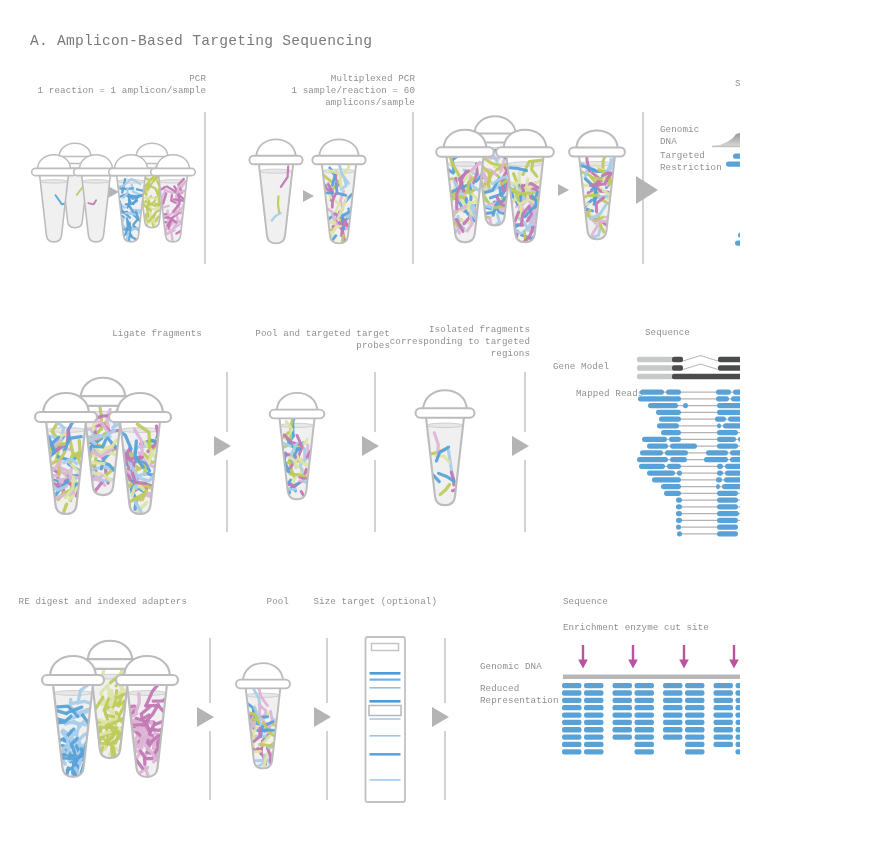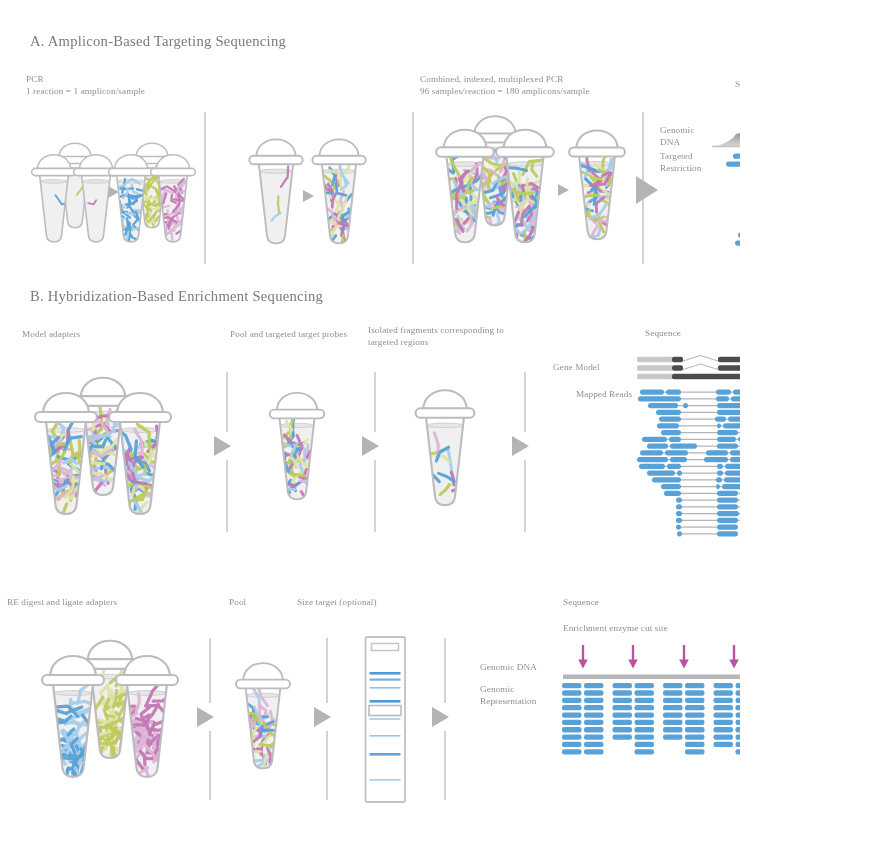--- a/index.html
+++ b/index.html
@@ -1,21 +1,21 @@
 <!DOCTYPE html>
 <html><head>
 <meta charset="utf-8">
 <style>
   html,body{margin:0;padding:0;background:#fff;}
   .stage{position:relative;width:740px;height:844px;background:#ffffff;overflow:hidden;
-         font-family:Liberation Serif, serif;}
+         font-family:Liberation Mono, monospace;}
   .stage svg{position:absolute;left:0;top:0;}
   .lbl{position:absolute;color:#8f9093;font-size:9.2px;line-height:1.32;letter-spacing:.1px;}
   .title{font-size:14.6px;color:#797a7c;letter-spacing:.25px;white-space:nowrap;}
-  .step{text-align:left;}
+  .step{text-align:right;}
 </style>
 </head>
 <body>
 
 <div class="stage">
   <svg id="gfx" width="880" height="844" viewBox="0 0 880 844">
       <defs>
         <clipPath id="clip0">
           <path d="M 61.032000000000004 162.7936 L 67.6668 221.4592 Q 68.3652 227.7448 75 227.7448 Q 81.6348 227.7448 82.3332 221.4592 L 88.968 162.7936 Z"></path>
         </clipPath>
@@ -1301,36 +1301,35 @@
         <rect x="735.5" y="741.8" width="19.5" height="5.3" rx="2.2" fill="#58a2d8"></rect>
         <rect x="735.5" y="749.15" width="19.5" height="5.3" rx="2.2" fill="#58a2d8"></rect>
       </g>
     </svg>
 
   <div class="lbl title" style="left:30px;top:32px">A. Amplicon-Based Targeting Sequencing</div>
   <div class="lbl step" style="left:26px;top:73px;width:180px">
     <div>PCR</div>
     <div>1 reaction = 1 amplicon/sample</div>
   </div>
-  <div class="lbl step" style="left:420px;top:73px;width:224px">
-    <div>Combined, indexed, multiplexed PCR</div>
-    <div>96 samples/reaction = 180 amplicons/sample</div>
+  <div class="lbl step" style="left:215px;top:73px;width:200px">
+    <div>Multiplexed PCR</div>
+    <div>1 sample/reaction = 60 amplicons/sample</div>
   </div>
   <div class="lbl" style="left:735px;top:78px">Sequence</div>
   <div class="lbl" style="left:660px;top:124px;width:50px">Genomic DNA</div>
   <div class="lbl" style="left:660px;top:150px;width:64px">Targeted Restriction</div>
 
-  <div class="lbl title" style="left:30px;top:287px">B. Hybridization-Based Enrichment Sequencing</div>
-  <div class="lbl step" style="left:22px;top:328px;width:180px">Model adapters</div>
+  <div class="lbl step" style="left:22px;top:328px;width:180px">Ligate fragments</div>
   <div class="lbl step" style="left:230px;top:328px;width:160px">Pool and targeted target probes</div>
   <div class="lbl step" style="left:368px;top:324px;width:162px">Isolated fragments corresponding to targeted regions</div>
   <div class="lbl" style="left:645px;top:327px">Sequence</div>
   <div class="lbl" style="left:553px;top:361px">Gene Model</div>
   <div class="lbl" style="left:576px;top:388px">Mapped Reads</div>
 
-  <div class="lbl step" style="left:7px;top:596px;width:180px">RE digest and ligate adapters</div>
+  <div class="lbl step" style="left:7px;top:596px;width:180px">RE digest and indexed adapters</div>
   <div class="lbl step" style="left:229px;top:596px;width:60px">Pool</div>
   <div class="lbl step" style="left:297px;top:596px;width:140px">Size target (optional)</div>
   <div class="lbl" style="left:563px;top:596px">Sequence</div>
   <div class="lbl" style="left:563px;top:622px;width:200px">Enrichment enzyme cut site</div>
   <div class="lbl" style="left:480px;top:661px;width:90px">Genomic DNA</div>
-  <div class="lbl" style="left:480px;top:683px;width:84px">Genomic Representation</div>
+  <div class="lbl" style="left:480px;top:683px;width:84px">Reduced Representation</div>
 </div>
 
 </body></html>

